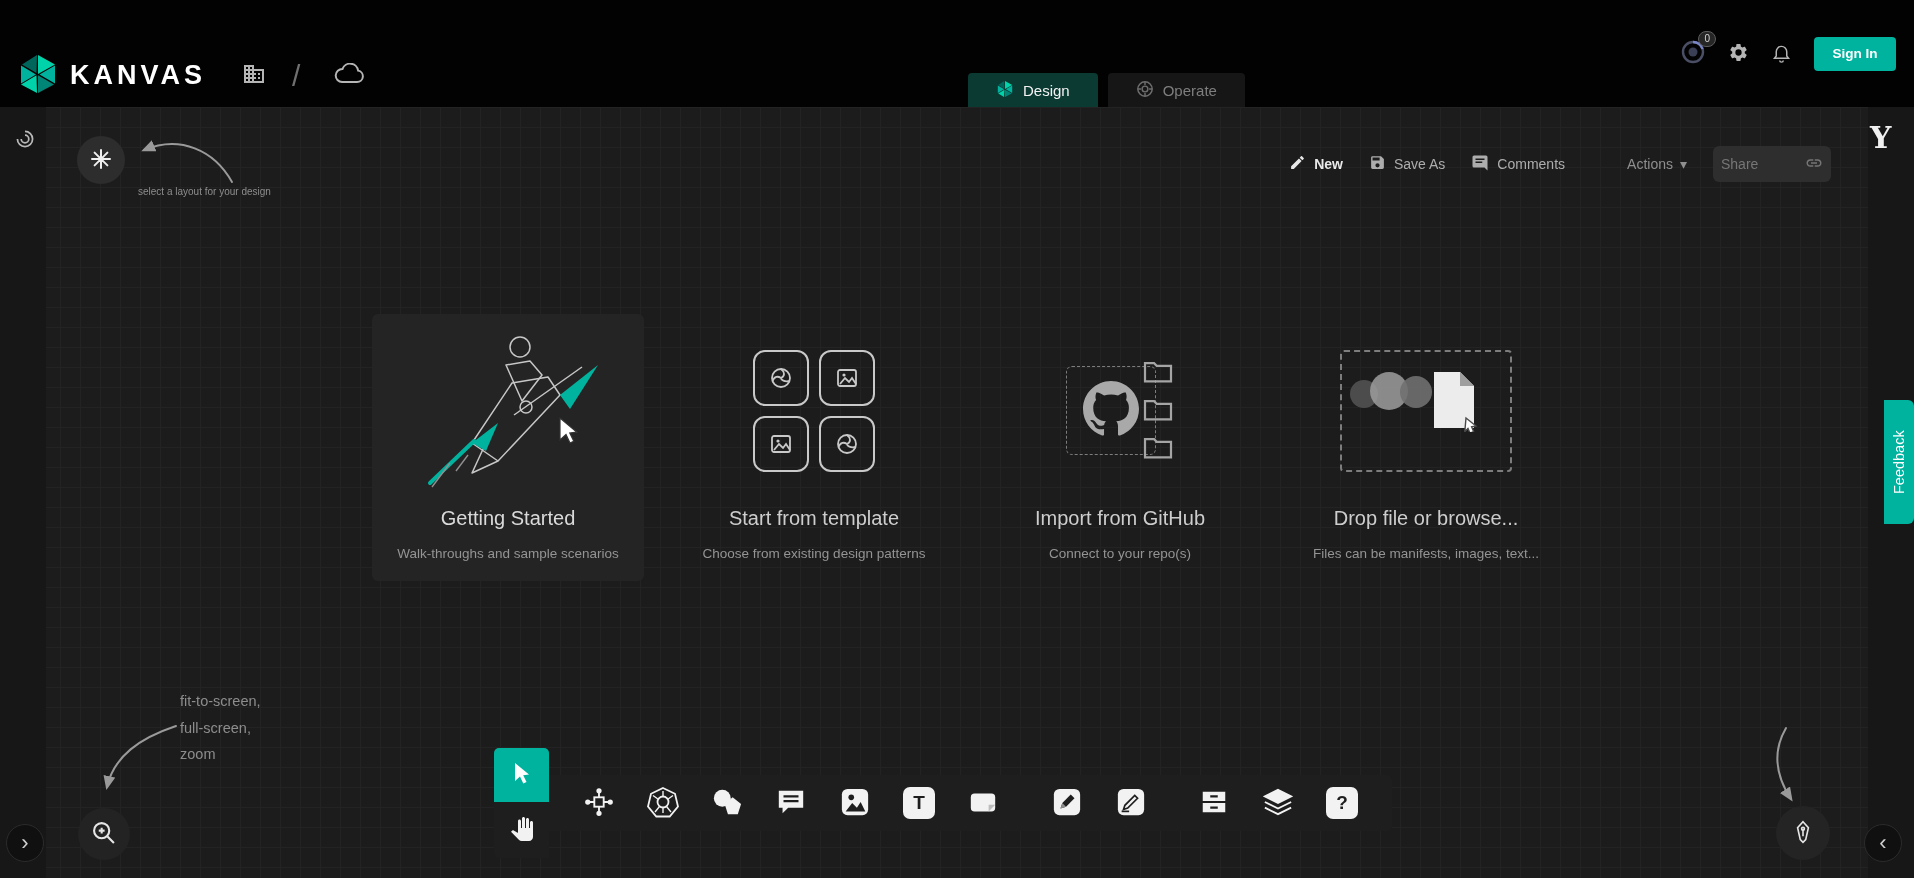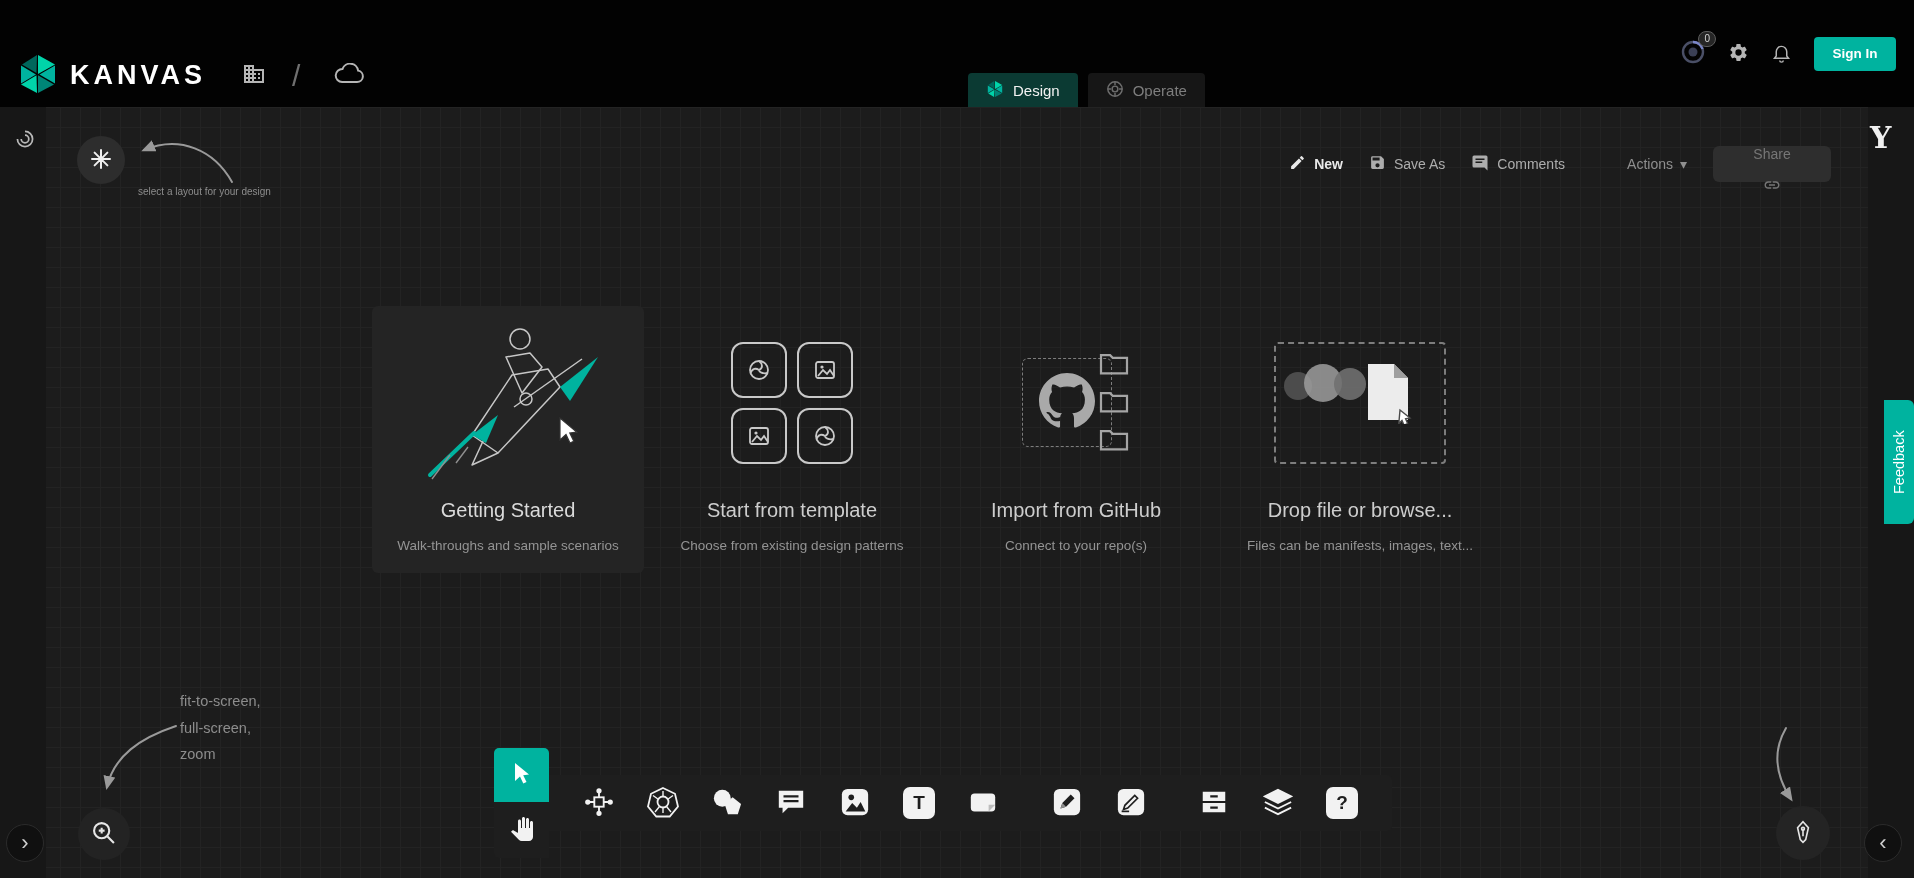--- a/index.html
+++ b/index.html
@@ -14,21 +14,21 @@
   .brand-text { color:#fff; font-size:27px; font-weight:700; letter-spacing:4px; }
   .org-btn { margin-left:36px; background:none; border:none; display:flex; align-items:center; }
   .slash { margin-left:26px; color:#6f6f6f; font-size:30px; font-weight:300; }
   .name-wrap { margin-left:24px; display:flex; flex-direction:column; }
   .name-label { font-size:11.5px; color:#8a8a8a; margin-bottom:4px; }
   .name-input { width:180px; background:transparent; border:none; border-bottom:1px solid #7d7d7d;
                 color:#e3e3e3; font-size:15px; padding:0 0 6px 0; font-family:"Liberation Sans",sans-serif; }
   .cloud-btn { margin-left:34px; background:none; border:none; display:flex; align-items:center; }
 
   .tabs { position:absolute; left:968px; bottom:0; display:flex; gap:10px; align-items:flex-end; }
-  .tab { display:flex; align-items:center; gap:9px; height:34px; padding:0 18px; border:none;
+  .tab { display:flex; align-items:center; gap:9px; height:34px; padding:0 28px; border:none;
          border-radius:4px 4px 0 0; font-size:15px; cursor:default; }
   .tab.active { background:#0b3a33; color:#f2f2f2; }
   .tab.inactive { background:#161616; color:#7e7e7e; }
 
   .hdr-right { position:absolute; right:18px; top:0; height:107px; display:flex; align-items:center; gap:22px; }
   .icon-btn { position:relative; background:none; border:none; display:flex; align-items:center; justify-content:center; }
   .badge { position:absolute; top:-8px; right:-10px; background:#262626; border:1px solid #5c5c5c;
            color:#d5d5d5; font-size:10px; line-height:1; padding:2px 5px; border-radius:8px; }
   .signin-btn { background:#00B39F; color:#fff; border:none; border-radius:4px; width:82px; height:34px;
                 font-size:13.5px; font-weight:600; }
@@ -65,24 +65,24 @@
   .hint-bl { left:180px; top:688px; font-size:14.5px; line-height:26.5px; }
   .hint-br { right:195px; top:690px; font-size:14.5px; line-height:26.5px; text-align:right; }
 
   
   .ctb { position:absolute; top:146px; right:83px; height:36px; display:flex; align-items:center; gap:26px; z-index:6; }
   .ctb-item { display:flex; align-items:center; gap:8px; background:none; border:none; font-size:14px; }
   .ctb-new span { color:#eaeaea; font-weight:600; }
   .ctb-dim span { color:#adadad; }
   .ctb-actions { color:#8f8f8f; font-size:14px; display:flex; align-items:center; gap:7px; background:none; border:none;margin-left:36px; }
   .share-btn { display:flex; align-items:center; gap:14px; background:#2e2e2e; border:none; border-radius:6px;
-               height:36px; padding:0 32px; color:#767676; font-size:14px; width:118px; justify-content:space-between;flex-direction:column; }
-
-  
-  .cards { position:absolute; left:372px; top:306px; display:flex; gap:12px; z-index:3; }
+               height:36px; padding:0 8px; color:#767676; font-size:14px; width:118px; justify-content:space-between; }
+
+  
+  .cards { position:absolute; left:372px; top:314px; display:flex; gap:34px; z-index:3; }
   .card { width:272px; display:flex; flex-direction:column; align-items:center; padding:14px 6px 20px;
           background:transparent; border:none; }
   .card.highlight { background:#242424; border-radius:6px; }
   .card-art { height:165px; display:flex; align-items:center; justify-content:center; }
   .card-title { margin-top:14px; font-size:20px; color:#cdcdcd; }
   .card.highlight .card-title { color:#dadada; }
   .card-sub { margin-top:16px; font-size:13.5px; color:#949494; }
 
   .tpl-grid { display:grid; grid-template-columns:56px 56px; grid-template-rows:56px 56px; gap:10px; }
   .tpl-tile { border:2.5px solid #c9c9c9; border-radius:12px; display:flex; align-items:center; justify-content:center; }

